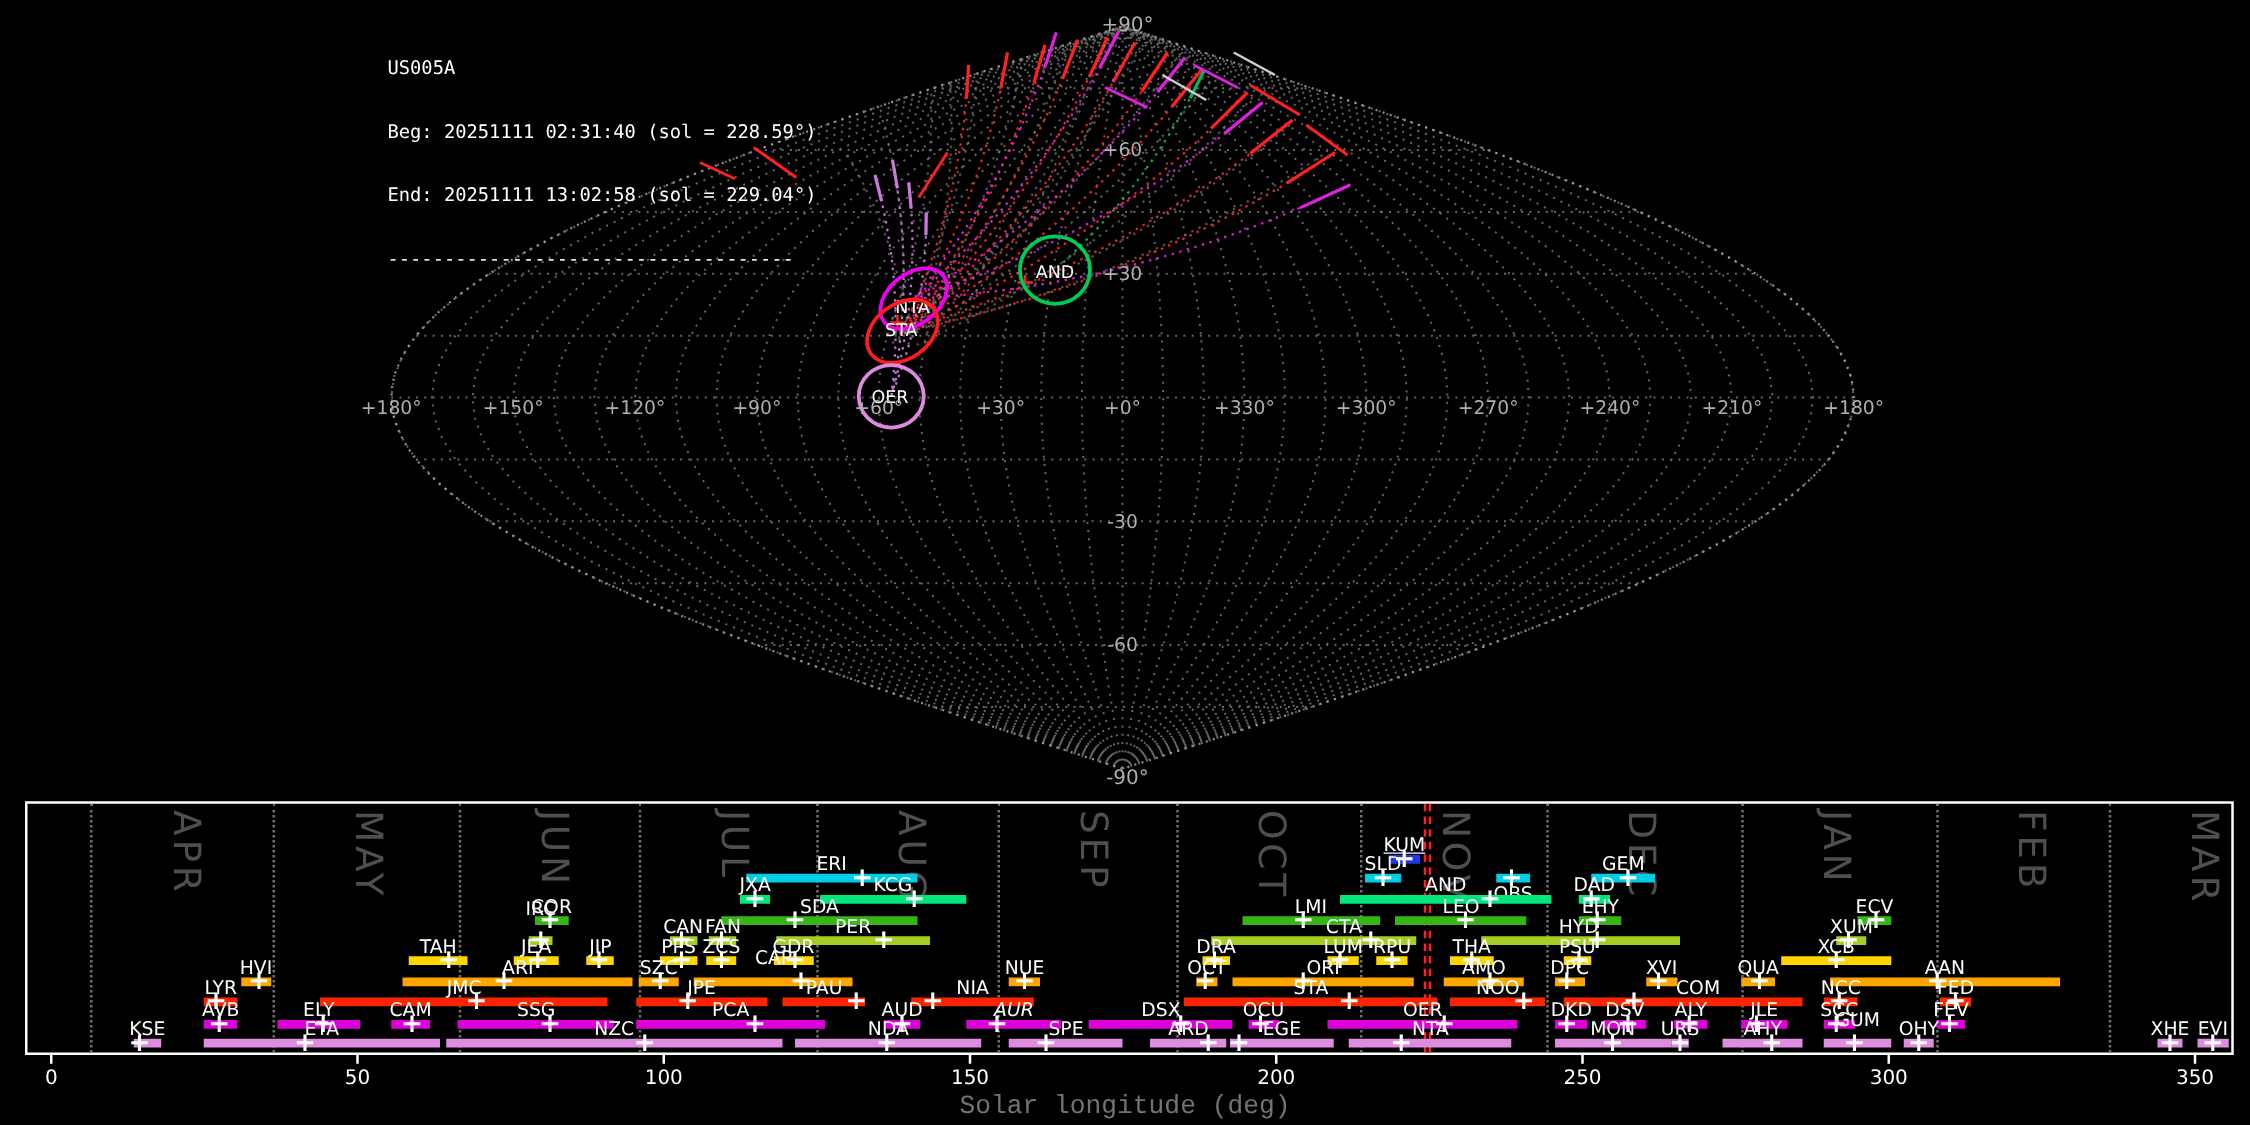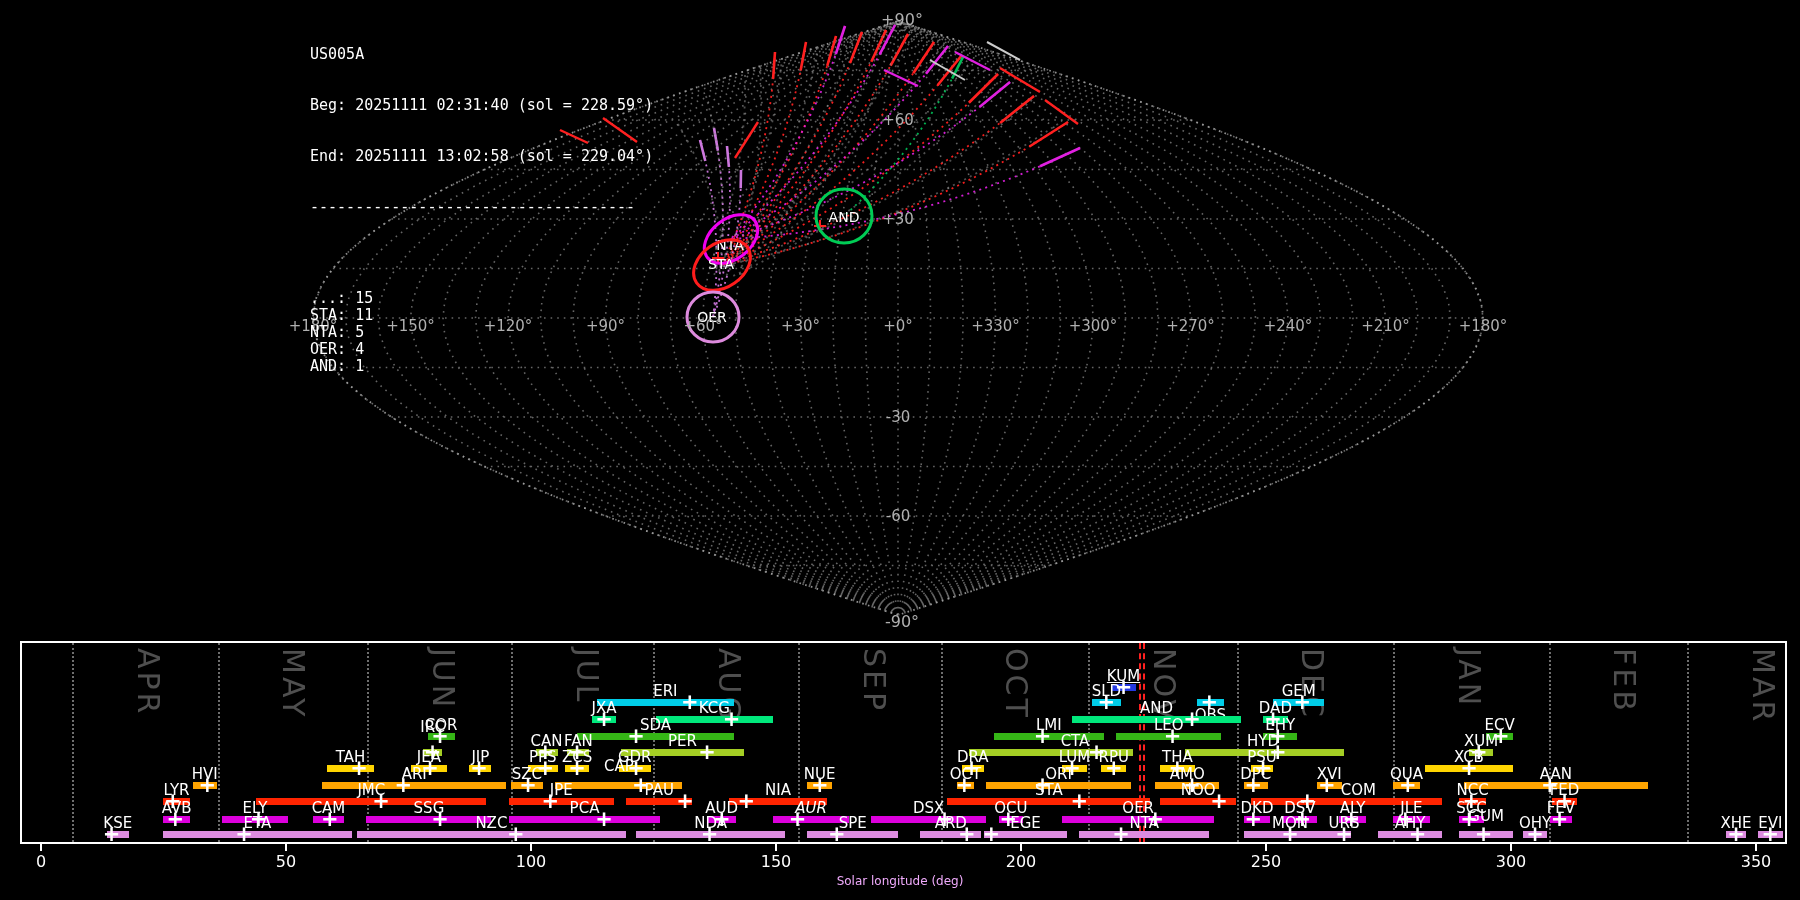--- a/index.html
+++ b/index.html
@@ -17,21 +17,21 @@
                letter-spacing:3px;writing-mode:vertical-rl;text-orientation:sideways;}
   .now-line{position:absolute;top:0;bottom:0;width:2px;border-left:2px dashed #ff2020;
             border-right:2px dashed #ff2020;background:transparent;}
   .bar{position:absolute;height:7px;}
   .bar-label{position:absolute;color:#fff;font-size:15px;transform:translateX(-50%);white-space:nowrap;}
   .peak{position:absolute;color:#fff;font-size:21px;font-weight:bold;line-height:21px;
         transform:translate(-50%,-50%);}
   .tick{position:absolute;top:843px;width:2px;height:8px;background:#fff;}
   .tick-label{position:absolute;top:852px;color:#fff;font-size:16px;transform:translateX(-50%);}
   #xlabel{position:absolute;top:874px;left:900px;transform:translateX(-50%);
-          color:#f0abfc;font-size:12px;}
+          color:#737373;font-size:21px;font-family:Liberation Mono, monospace;}
 </style>
 </head>
 <body>
 
 <div id="stage">
   <svg id="sky" width="1800" height="640">
       <path d="M746.6,565.5L1049.4,565.5M605.5,516.0L1190.5,516.0M484.3,466.5L1311.7,466.5M391.4,417.0L1404.6,417.0M332.9,367.5L1463.1,367.5M313.0,318.0L1483.0,318.0M332.9,268.5L1463.1,268.5M391.4,219.0L1404.6,219.0M484.3,169.5L1311.7,169.5M605.5,120.0L1190.5,120.0M746.6,70.5L1049.4,70.5M898.0,615.0L847.0,598.5L796.4,582.0L746.6,565.5L697.9,549.0L650.8,532.5L605.5,516.0L562.5,499.5L522.0,483.0L484.3,466.5L449.9,450.0L418.8,433.5L391.4,417.0L367.8,400.5L348.3,384.0L332.9,367.5L321.9,351.0L315.2,334.5L313.0,318.0L315.2,301.5L321.9,285.0L332.9,268.5L348.3,252.0L367.8,235.5L391.4,219.0L418.8,202.5L449.9,186.0L484.3,169.5L522.0,153.0L562.5,136.5L605.5,120.0L650.8,103.5L697.9,87.0L746.6,70.5L796.4,54.0L847.0,37.5L898.0,21.0M898.0,615.0L849.8,598.5L802.1,582.0L755.0,565.5L709.0,549.0L664.5,532.5L621.8,516.0L581.1,499.5L542.9,483.0L507.3,466.5L474.8,450.0L445.4,433.5L419.5,417.0L397.3,400.5L378.8,384.0L364.3,367.5L353.9,351.0L347.6,334.5L345.5,318.0L347.6,301.5L353.9,285.0L364.3,268.5L378.8,252.0L397.3,235.5L419.5,219.0L445.4,202.5L474.8,186.0L507.3,169.5L542.9,153.0L581.1,136.5L621.8,120.0L664.5,103.5L709.0,87.0L755.0,70.5L802.1,54.0L849.8,37.5L898.0,21.0M898.0,615.0L852.7,598.5L807.7,582.0L763.4,565.5L720.1,549.0L678.2,532.5L638.0,516.0L599.7,499.5L563.8,483.0L530.3,466.5L499.7,450.0L472.0,433.5L447.7,417.0L426.7,400.5L409.4,384.0L395.7,367.5L385.9,351.0L380.0,334.5L378.0,318.0L380.0,301.5L385.9,285.0L395.7,268.5L409.4,252.0L426.7,235.5L447.7,219.0L472.0,202.5L499.7,186.0L530.3,169.5L563.8,153.0L599.7,136.5L638.0,120.0L678.2,103.5L720.1,87.0L763.4,70.5L807.7,54.0L852.7,37.5L898.0,21.0M898.0,615.0L855.5,598.5L813.3,582.0L771.8,565.5L731.3,549.0L692.0,532.5L654.3,516.0L618.4,499.5L584.6,483.0L553.3,466.5L524.6,450.0L498.7,433.5L475.8,417.0L456.2,400.5L439.9,384.0L427.1,367.5L417.9,351.0L412.4,334.5L410.5,318.0L412.4,301.5L417.9,285.0L427.1,268.5L439.9,252.0L456.2,235.5L475.8,219.0L498.7,202.5L524.6,186.0L553.3,169.5L584.6,153.0L618.4,136.5L654.3,120.0L692.0,103.5L731.3,87.0L771.8,70.5L813.3,54.0L855.5,37.5L898.0,21.0M898.0,615.0L858.3,598.5L819.0,582.0L780.2,565.5L742.4,549.0L705.7,532.5L670.5,516.0L637.0,499.5L605.5,483.0L576.3,466.5L549.4,450.0L525.3,433.5L504.0,417.0L485.6,400.5L470.4,384.0L458.5,367.5L449.9,351.0L444.7,334.5L443.0,318.0L444.7,301.5L449.9,285.0L458.5,268.5L470.4,252.0L485.6,235.5L504.0,219.0L525.3,202.5L549.4,186.0L576.3,169.5L605.5,153.0L637.0,136.5L670.5,120.0L705.7,103.5L742.4,87.0L780.2,70.5L819.0,54.0L858.3,37.5L898.0,21.0M898.0,615.0L861.2,598.5L824.6,582.0L788.6,565.5L753.5,549.0L719.4,532.5L686.8,516.0L655.7,499.5L626.4,483.0L599.2,466.5L574.3,450.0L551.9,433.5L532.1,417.0L515.1,400.5L501.0,384.0L489.9,367.5L481.9,351.0L477.1,334.5L475.5,318.0L477.1,301.5L481.9,285.0L489.9,268.5L501.0,252.0L515.1,235.5L532.1,219.0L551.9,202.5L574.3,186.0L599.2,169.5L626.4,153.0L655.7,136.5L686.8,120.0L719.4,103.5L753.5,87.0L788.6,70.5L824.6,54.0L861.2,37.5L898.0,21.0M898.0,615.0L864.0,598.5L830.3,582.0L797.1,565.5L764.6,549.0L733.2,532.5L703.0,516.0L674.3,499.5L647.3,483.0L622.2,466.5L599.2,450.0L578.5,433.5L560.3,417.0L544.5,400.5L531.5,384.0L521.3,367.5L513.9,351.0L509.5,334.5L508.0,318.0L509.5,301.5L513.9,285.0L521.3,268.5L531.5,252.0L544.5,235.5L560.3,219.0L578.5,202.5L599.2,186.0L622.2,169.5L647.3,153.0L674.3,136.5L703.0,120.0L733.2,103.5L764.6,87.0L797.1,70.5L830.3,54.0L864.0,37.5L898.0,21.0M898.0,615.0L866.8,598.5L835.9,582.0L805.5,565.5L775.7,549.0L746.9,532.5L719.3,516.0L692.9,499.5L668.2,483.0L645.2,466.5L624.1,450.0L605.2,433.5L588.4,417.0L574.0,400.5L562.1,384.0L552.7,367.5L545.9,351.0L541.9,334.5L540.5,318.0L541.9,301.5L545.9,285.0L552.7,268.5L562.1,252.0L574.0,235.5L588.4,219.0L605.2,202.5L624.1,186.0L645.2,169.5L668.2,153.0L692.9,136.5L719.3,120.0L746.9,103.5L775.7,87.0L805.5,70.5L835.9,54.0L866.8,37.5L898.0,21.0M898.0,615.0L869.7,598.5L841.6,582.0L813.9,565.5L786.8,549.0L760.6,532.5L735.5,516.0L711.6,499.5L689.1,483.0L668.2,466.5L649.0,450.0L631.8,433.5L616.5,417.0L603.4,400.5L592.6,384.0L584.1,367.5L577.9,351.0L574.2,334.5L573.0,318.0L574.2,301.5L577.9,285.0L584.1,268.5L592.6,252.0L603.4,235.5L616.5,219.0L631.8,202.5L649.0,186.0L668.2,169.5L689.1,153.0L711.6,136.5L735.5,120.0L760.6,103.5L786.8,87.0L813.9,70.5L841.6,54.0L869.7,37.5L898.0,21.0M898.0,615.0L872.5,598.5L847.2,582.0L822.3,565.5L798.0,549.0L774.4,532.5L751.8,516.0L730.2,499.5L710.0,483.0L691.2,466.5L673.9,450.0L658.4,433.5L644.7,417.0L632.9,400.5L623.1,384.0L615.5,367.5L609.9,351.0L606.6,334.5L605.5,318.0L606.6,301.5L609.9,285.0L615.5,268.5L623.1,252.0L632.9,235.5L644.7,219.0L658.4,202.5L673.9,186.0L691.2,169.5L710.0,153.0L730.2,136.5L751.8,120.0L774.4,103.5L798.0,87.0L822.3,70.5L847.2,54.0L872.5,37.5L898.0,21.0M898.0,615.0L875.3,598.5L852.9,582.0L830.7,565.5L809.1,549.0L788.1,532.5L768.0,516.0L748.9,499.5L730.9,483.0L714.2,466.5L698.8,450.0L685.0,433.5L672.8,417.0L662.4,400.5L653.7,384.0L646.9,367.5L641.9,351.0L639.0,334.5L638.0,318.0L639.0,301.5L641.9,285.0L646.9,268.5L653.7,252.0L662.4,235.5L672.8,219.0L685.0,202.5L698.8,186.0L714.2,169.5L730.9,153.0L748.9,136.5L768.0,120.0L788.1,103.5L809.1,87.0L830.7,70.5L852.9,54.0L875.3,37.5L898.0,21.0M898.0,615.0L878.2,598.5L858.5,582.0L839.1,565.5L820.2,549.0L801.9,532.5L784.3,516.0L767.5,499.5L751.8,483.0L737.1,466.5L723.7,450.0L711.6,433.5L701.0,417.0L691.8,400.5L684.2,384.0L678.3,367.5L674.0,351.0L671.4,334.5L670.5,318.0L671.4,301.5L674.0,285.0L678.3,268.5L684.2,252.0L691.8,235.5L701.0,219.0L711.6,202.5L723.7,186.0L737.1,169.5L751.8,153.0L767.5,136.5L784.3,120.0L801.9,103.5L820.2,87.0L839.1,70.5L858.5,54.0L878.2,37.5L898.0,21.0M898.0,615.0L881.0,598.5L864.1,582.0L847.5,565.5L831.3,549.0L815.6,532.5L800.5,516.0L786.2,499.5L772.7,483.0L760.1,466.5L748.6,450.0L738.3,433.5L729.1,417.0L721.3,400.5L714.8,384.0L709.6,367.5L706.0,351.0L703.7,334.5L703.0,318.0L703.7,301.5L706.0,285.0L709.6,268.5L714.8,252.0L721.3,235.5L729.1,219.0L738.3,202.5L748.6,186.0L760.1,169.5L772.7,153.0L786.2,136.5L800.5,120.0L815.6,103.5L831.3,87.0L847.5,70.5L864.1,54.0L881.0,37.5L898.0,21.0M898.0,615.0L883.8,598.5L869.8,582.0L855.9,565.5L842.4,549.0L829.3,532.5L816.8,516.0L804.8,499.5L793.5,483.0L783.1,466.5L773.5,450.0L764.9,433.5L757.3,417.0L750.7,400.5L745.3,384.0L741.0,367.5L738.0,351.0L736.1,334.5L735.5,318.0L736.1,301.5L738.0,285.0L741.0,268.5L745.3,252.0L750.7,235.5L757.3,219.0L764.9,202.5L773.5,186.0L783.1,169.5L793.5,153.0L804.8,136.5L816.8,120.0L829.3,103.5L842.4,87.0L855.9,70.5L869.8,54.0L883.8,37.5L898.0,21.0M898.0,615.0L886.7,598.5L875.4,582.0L864.4,565.5L853.5,549.0L843.1,532.5L833.0,516.0L823.4,499.5L814.4,483.0L806.1,466.5L798.4,450.0L791.5,433.5L785.4,417.0L780.2,400.5L775.8,384.0L772.4,367.5L770.0,351.0L768.5,334.5L768.0,318.0L768.5,301.5L770.0,285.0L772.4,268.5L775.8,252.0L780.2,235.5L785.4,219.0L791.5,202.5L798.4,186.0L806.1,169.5L814.4,153.0L823.4,136.5L833.0,120.0L843.1,103.5L853.5,87.0L864.4,70.5L875.4,54.0L886.7,37.5L898.0,21.0M898.0,615.0L889.5,598.5L881.1,582.0L872.8,565.5L864.7,549.0L856.8,532.5L849.3,516.0L842.1,499.5L835.3,483.0L829.1,466.5L823.3,450.0L818.1,433.5L813.6,417.0L809.6,400.5L806.4,384.0L803.8,367.5L802.0,351.0L800.9,334.5L800.5,318.0L800.9,301.5L802.0,285.0L803.8,268.5L806.4,252.0L809.6,235.5L813.6,219.0L818.1,202.5L823.3,186.0L829.1,169.5L835.3,153.0L842.1,136.5L849.3,120.0L856.8,103.5L864.7,87.0L872.8,70.5L881.1,54.0L889.5,37.5L898.0,21.0M898.0,615.0L892.3,598.5L886.7,582.0L881.2,565.5L875.8,549.0L870.5,532.5L865.5,516.0L860.7,499.5L856.2,483.0L852.0,466.5L848.2,450.0L844.8,433.5L841.7,417.0L839.1,400.5L836.9,384.0L835.2,367.5L834.0,351.0L833.2,334.5L833.0,318.0L833.2,301.5L834.0,285.0L835.2,268.5L836.9,252.0L839.1,235.5L841.7,219.0L844.8,202.5L848.2,186.0L852.0,169.5L856.2,153.0L860.7,136.5L865.5,120.0L870.5,103.5L875.8,87.0L881.2,70.5L886.7,54.0L892.3,37.5L898.0,21.0M898.0,615.0L895.2,598.5L892.4,582.0L889.6,565.5L886.9,549.0L884.3,532.5L881.8,516.0L879.4,499.5L877.1,483.0L875.0,466.5L873.1,450.0L871.4,433.5L869.9,417.0L868.5,400.5L867.5,384.0L866.6,367.5L866.0,351.0L865.6,334.5L865.5,318.0L865.6,301.5L866.0,285.0L866.6,268.5L867.5,252.0L868.5,235.5L869.9,219.0L871.4,202.5L873.1,186.0L875.0,169.5L877.1,153.0L879.4,136.5L881.8,120.0L884.3,103.5L886.9,87.0L889.6,70.5L892.4,54.0L895.2,37.5L898.0,21.0M898.0,615.0L898.0,598.5L898.0,582.0L898.0,565.5L898.0,549.0L898.0,532.5L898.0,516.0L898.0,499.5L898.0,483.0L898.0,466.5L898.0,450.0L898.0,433.5L898.0,417.0L898.0,400.5L898.0,384.0L898.0,367.5L898.0,351.0L898.0,334.5L898.0,318.0L898.0,301.5L898.0,285.0L898.0,268.5L898.0,252.0L898.0,235.5L898.0,219.0L898.0,202.5L898.0,186.0L898.0,169.5L898.0,153.0L898.0,136.5L898.0,120.0L898.0,103.5L898.0,87.0L898.0,70.5L898.0,54.0L898.0,37.5L898.0,21.0M898.0,615.0L900.8,598.5L903.6,582.0L906.4,565.5L909.1,549.0L911.7,532.5L914.3,516.0L916.6,499.5L918.9,483.0L921.0,466.5L922.9,450.0L924.6,433.5L926.1,417.0L927.5,400.5L928.5,384.0L929.4,367.5L930.0,351.0L930.4,334.5L930.5,318.0L930.4,301.5L930.0,285.0L929.4,268.5L928.5,252.0L927.5,235.5L926.1,219.0L924.6,202.5L922.9,186.0L921.0,169.5L918.9,153.0L916.6,136.5L914.3,120.0L911.7,103.5L909.1,87.0L906.4,70.5L903.6,54.0L900.8,37.5L898.0,21.0M898.0,615.0L903.7,598.5L909.3,582.0L914.8,565.5L920.2,549.0L925.5,532.5L930.5,516.0L935.3,499.5L939.8,483.0L944.0,466.5L947.8,450.0L951.2,433.5L954.3,417.0L956.9,400.5L959.1,384.0L960.8,367.5L962.0,351.0L962.8,334.5L963.0,318.0L962.8,301.5L962.0,285.0L960.8,268.5L959.1,252.0L956.9,235.5L954.3,219.0L951.2,202.5L947.8,186.0L944.0,169.5L939.8,153.0L935.3,136.5L930.5,120.0L925.5,103.5L920.2,87.0L914.8,70.5L909.3,54.0L903.7,37.5L898.0,21.0M898.0,615.0L906.5,598.5L914.9,582.0L923.2,565.5L931.3,549.0L939.2,532.5L946.8,516.0L953.9,499.5L960.7,483.0L966.9,466.5L972.7,450.0L977.9,433.5L982.4,417.0L986.4,400.5L989.6,384.0L992.2,367.5L994.0,351.0L995.1,334.5L995.5,318.0L995.1,301.5L994.0,285.0L992.2,268.5L989.6,252.0L986.4,235.5L982.4,219.0L977.9,202.5L972.7,186.0L966.9,169.5L960.7,153.0L953.9,136.5L946.8,120.0L939.2,103.5L931.3,87.0L923.2,70.5L914.9,54.0L906.5,37.5L898.0,21.0M898.0,615.0L909.3,598.5L920.6,582.0L931.6,565.5L942.5,549.0L952.9,532.5L963.0,516.0L972.6,499.5L981.6,483.0L989.9,466.5L997.6,450.0L1004.5,433.5L1010.6,417.0L1015.8,400.5L1020.2,384.0L1023.6,367.5L1026.0,351.0L1027.5,334.5L1028.0,318.0L1027.5,301.5L1026.0,285.0L1023.6,268.5L1020.2,252.0L1015.8,235.5L1010.6,219.0L1004.5,202.5L997.6,186.0L989.9,169.5L981.6,153.0L972.6,136.5L963.0,120.0L952.9,103.5L942.5,87.0L931.6,70.5L920.6,54.0L909.3,37.5L898.0,21.0M898.0,615.0L912.2,598.5L926.2,582.0L940.1,565.5L953.6,549.0L966.7,532.5L979.3,516.0L991.2,499.5L1002.5,483.0L1012.9,466.5L1022.5,450.0L1031.1,433.5L1038.7,417.0L1045.3,400.5L1050.7,384.0L1055.0,367.5L1058.0,351.0L1059.9,334.5L1060.5,318.0L1059.9,301.5L1058.0,285.0L1055.0,268.5L1050.7,252.0L1045.3,235.5L1038.7,219.0L1031.1,202.5L1022.5,186.0L1012.9,169.5L1002.5,153.0L991.2,136.5L979.3,120.0L966.7,103.5L953.6,87.0L940.1,70.5L926.2,54.0L912.2,37.5L898.0,21.0M898.0,615.0L915.0,598.5L931.9,582.0L948.5,565.5L964.7,549.0L980.4,532.5L995.5,516.0L1009.8,499.5L1023.3,483.0L1035.9,466.5L1047.4,450.0L1057.7,433.5L1066.9,417.0L1074.7,400.5L1081.2,384.0L1086.4,367.5L1090.0,351.0L1092.3,334.5L1093.0,318.0L1092.3,301.5L1090.0,285.0L1086.4,268.5L1081.2,252.0L1074.7,235.5L1066.9,219.0L1057.7,202.5L1047.4,186.0L1035.9,169.5L1023.3,153.0L1009.8,136.5L995.5,120.0L980.4,103.5L964.7,87.0L948.5,70.5L931.9,54.0L915.0,37.5L898.0,21.0M898.0,615.0L917.8,598.5L937.5,582.0L956.9,565.5L975.8,549.0L994.1,532.5L1011.8,516.0L1028.5,499.5L1044.2,483.0L1058.9,466.5L1072.3,450.0L1084.4,433.5L1095.0,417.0L1104.2,400.5L1111.8,384.0L1117.7,367.5L1122.0,351.0L1124.6,334.5L1125.5,318.0L1124.6,301.5L1122.0,285.0L1117.7,268.5L1111.8,252.0L1104.2,235.5L1095.0,219.0L1084.4,202.5L1072.3,186.0L1058.9,169.5L1044.2,153.0L1028.5,136.5L1011.8,120.0L994.1,103.5L975.8,87.0L956.9,70.5L937.5,54.0L917.8,37.5L898.0,21.0M898.0,615.0L920.7,598.5L943.1,582.0L965.3,565.5L986.9,549.0L1007.9,532.5L1028.0,516.0L1047.1,499.5L1065.1,483.0L1081.8,466.5L1097.2,450.0L1111.0,433.5L1123.2,417.0L1133.6,400.5L1142.3,384.0L1149.1,367.5L1154.1,351.0L1157.0,334.5L1158.0,318.0L1157.0,301.5L1154.1,285.0L1149.1,268.5L1142.3,252.0L1133.6,235.5L1123.2,219.0L1111.0,202.5L1097.2,186.0L1081.8,169.5L1065.1,153.0L1047.1,136.5L1028.0,120.0L1007.9,103.5L986.9,87.0L965.3,70.5L943.1,54.0L920.7,37.5L898.0,21.0M898.0,615.0L923.5,598.5L948.8,582.0L973.7,565.5L998.0,549.0L1021.6,532.5L1044.3,516.0L1065.8,499.5L1086.0,483.0L1104.8,466.5L1122.1,450.0L1137.6,433.5L1151.3,417.0L1163.1,400.5L1172.9,384.0L1180.5,367.5L1186.1,351.0L1189.4,334.5L1190.5,318.0L1189.4,301.5L1186.1,285.0L1180.5,268.5L1172.9,252.0L1163.1,235.5L1151.3,219.0L1137.6,202.5L1122.1,186.0L1104.8,169.5L1086.0,153.0L1065.8,136.5L1044.3,120.0L1021.6,103.5L998.0,87.0L973.7,70.5L948.8,54.0L923.5,37.5L898.0,21.0M898.0,615.0L926.3,598.5L954.4,582.0L982.1,565.5L1009.2,549.0L1035.4,532.5L1060.5,516.0L1084.4,499.5L1106.9,483.0L1127.8,466.5L1147.0,450.0L1164.2,433.5L1179.5,417.0L1192.6,400.5L1203.4,384.0L1211.9,367.5L1218.1,351.0L1221.8,334.5L1223.0,318.0L1221.8,301.5L1218.1,285.0L1211.9,268.5L1203.4,252.0L1192.6,235.5L1179.5,219.0L1164.2,202.5L1147.0,186.0L1127.8,169.5L1106.9,153.0L1084.4,136.5L1060.5,120.0L1035.4,103.5L1009.2,87.0L982.1,70.5L954.4,54.0L926.3,37.5L898.0,21.0M898.0,615.0L929.2,598.5L960.1,582.0L990.5,565.5L1020.3,549.0L1049.1,532.5L1076.8,516.0L1103.1,499.5L1127.8,483.0L1150.8,466.5L1171.9,450.0L1190.8,433.5L1207.6,417.0L1222.0,400.5L1233.9,384.0L1243.3,367.5L1250.1,351.0L1254.1,334.5L1255.5,318.0L1254.1,301.5L1250.1,285.0L1243.3,268.5L1233.9,252.0L1222.0,235.5L1207.6,219.0L1190.8,202.5L1171.9,186.0L1150.8,169.5L1127.8,153.0L1103.1,136.5L1076.8,120.0L1049.1,103.5L1020.3,87.0L990.5,70.5L960.1,54.0L929.2,37.5L898.0,21.0M898.0,615.0L932.0,598.5L965.7,582.0L998.9,565.5L1031.4,549.0L1062.8,532.5L1093.0,516.0L1121.7,499.5L1148.7,483.0L1173.8,466.5L1196.8,450.0L1217.5,433.5L1235.7,417.0L1251.5,400.5L1264.5,384.0L1274.7,367.5L1282.1,351.0L1286.5,334.5L1288.0,318.0L1286.5,301.5L1282.1,285.0L1274.7,268.5L1264.5,252.0L1251.5,235.5L1235.7,219.0L1217.5,202.5L1196.8,186.0L1173.8,169.5L1148.7,153.0L1121.7,136.5L1093.0,120.0L1062.8,103.5L1031.4,87.0L998.9,70.5L965.7,54.0L932.0,37.5L898.0,21.0M898.0,615.0L934.8,598.5L971.4,582.0L1007.4,565.5L1042.5,549.0L1076.6,532.5L1109.3,516.0L1140.3,499.5L1169.6,483.0L1196.8,466.5L1221.7,450.0L1244.1,433.5L1263.9,417.0L1280.9,400.5L1295.0,384.0L1306.1,367.5L1314.1,351.0L1318.9,334.5L1320.5,318.0L1318.9,301.5L1314.1,285.0L1306.1,268.5L1295.0,252.0L1280.9,235.5L1263.9,219.0L1244.1,202.5L1221.7,186.0L1196.8,169.5L1169.6,153.0L1140.3,136.5L1109.3,120.0L1076.6,103.5L1042.5,87.0L1007.4,70.5L971.4,54.0L934.8,37.5L898.0,21.0M898.0,615.0L937.7,598.5L977.0,582.0L1015.8,565.5L1053.6,549.0L1090.3,532.5L1125.5,516.0L1159.0,499.5L1190.5,483.0L1219.7,466.5L1246.6,450.0L1270.7,433.5L1292.0,417.0L1310.4,400.5L1325.6,384.0L1337.5,367.5L1346.1,351.0L1351.3,334.5L1353.0,318.0L1351.3,301.5L1346.1,285.0L1337.5,268.5L1325.6,252.0L1310.4,235.5L1292.0,219.0L1270.7,202.5L1246.6,186.0L1219.7,169.5L1190.5,153.0L1159.0,136.5L1125.5,120.0L1090.3,103.5L1053.6,87.0L1015.8,70.5L977.0,54.0L937.7,37.5L898.0,21.0M898.0,615.0L940.5,598.5L982.7,582.0L1024.2,565.5L1064.7,549.0L1104.0,532.5L1141.8,516.0L1177.6,499.5L1211.4,483.0L1242.7,466.5L1271.4,450.0L1297.3,433.5L1320.2,417.0L1339.8,400.5L1356.1,384.0L1368.9,367.5L1378.1,351.0L1383.6,334.5L1385.5,318.0L1383.6,301.5L1378.1,285.0L1368.9,268.5L1356.1,252.0L1339.8,235.5L1320.2,219.0L1297.3,202.5L1271.4,186.0L1242.7,169.5L1211.4,153.0L1177.6,136.5L1141.8,120.0L1104.0,103.5L1064.7,87.0L1024.2,70.5L982.7,54.0L940.5,37.5L898.0,21.0M898.0,615.0L943.3,598.5L988.3,582.0L1032.6,565.5L1075.9,549.0L1117.8,532.5L1158.0,516.0L1196.3,499.5L1232.2,483.0L1265.7,466.5L1296.3,450.0L1324.0,433.5L1348.3,417.0L1369.3,400.5L1386.6,384.0L1400.3,367.5L1410.1,351.0L1416.0,334.5L1418.0,318.0L1416.0,301.5L1410.1,285.0L1400.3,268.5L1386.6,252.0L1369.3,235.5L1348.3,219.0L1324.0,202.5L1296.3,186.0L1265.7,169.5L1232.2,153.0L1196.3,136.5L1158.0,120.0L1117.8,103.5L1075.9,87.0L1032.6,70.5L988.3,54.0L943.3,37.5L898.0,21.0M898.0,615.0L946.2,598.5L993.9,582.0L1041.0,565.5L1087.0,549.0L1131.5,532.5L1174.3,516.0L1214.9,499.5L1253.1,483.0L1288.7,466.5L1321.2,450.0L1350.6,433.5L1376.5,417.0L1398.7,400.5L1417.2,384.0L1431.7,367.5L1442.1,351.0L1448.4,334.5L1450.5,318.0L1448.4,301.5L1442.1,285.0L1431.7,268.5L1417.2,252.0L1398.7,235.5L1376.5,219.0L1350.6,202.5L1321.2,186.0L1288.7,169.5L1253.1,153.0L1214.9,136.5L1174.3,120.0L1131.5,103.5L1087.0,87.0L1041.0,70.5L993.9,54.0L946.2,37.5L898.0,21.0M898.0,615.0L949.0,598.5L999.6,582.0L1049.4,565.5L1098.1,549.0L1145.2,532.5L1190.5,516.0L1233.5,499.5L1274.0,483.0L1311.7,466.5L1346.1,450.0L1377.2,433.5L1404.6,417.0L1428.2,400.5L1447.7,384.0L1463.1,367.5L1474.1,351.0L1480.8,334.5L1483.0,318.0L1480.8,301.5L1474.1,285.0L1463.1,268.5L1447.7,252.0L1428.2,235.5L1404.6,219.0L1377.2,202.5L1346.1,186.0L1311.7,169.5L1274.0,153.0L1233.5,136.5L1190.5,120.0L1145.2,103.5L1098.1,87.0L1049.4,70.5L999.6,54.0L949.0,37.5L898.0,21.0" fill="none" stroke="#8c8c8c" stroke-width="1.6" stroke-dasharray="1.6 5" opacity="0.72"></path>
       <path d="M898.0,615.0L867.4,605.1L836.9,595.2L806.5,585.3L776.4,575.4L746.6,565.5L717.2,555.6L688.4,545.7L660.1,535.8L632.4,525.9L605.5,516.0L579.4,506.1L554.1,496.2L529.8,486.3L506.6,476.4L484.3,466.5L463.3,456.6L443.4,446.7L424.7,436.8L407.4,426.9L391.4,417.0L376.8,407.1L363.6,397.2L351.9,387.3L341.6,377.4L332.9,367.5L325.8,357.6L320.2,347.7L316.2,337.8L313.8,327.9L313.0,318.0L313.8,308.1L316.2,298.2L320.2,288.3L325.8,278.4L332.9,268.5L341.6,258.6L351.9,248.7L363.6,238.8L376.8,228.9L391.4,219.0L407.4,209.1L424.7,199.2L443.4,189.3L463.3,179.4L484.3,169.5L506.6,159.6L529.8,149.7L554.1,139.8L579.4,129.9L605.5,120.0L632.4,110.1L660.1,100.2L688.4,90.3L717.2,80.4L746.6,70.5L776.4,60.6L806.5,50.7L836.9,40.8L867.4,30.9L898.0,21.0L898.0,21.0L928.6,30.9L959.1,40.8L989.5,50.7L1019.6,60.6L1049.4,70.5L1078.8,80.4L1107.6,90.3L1135.9,100.2L1163.6,110.1L1190.5,120.0L1216.6,129.9L1241.9,139.8L1266.2,149.7L1289.4,159.6L1311.7,169.5L1332.7,179.4L1352.6,189.3L1371.3,199.2L1388.6,209.1L1404.6,219.0L1419.2,228.9L1432.4,238.8L1444.1,248.7L1454.4,258.6L1463.1,268.5L1470.2,278.4L1475.8,288.3L1479.8,298.2L1482.2,308.1L1483.0,318.0L1482.2,327.9L1479.8,337.8L1475.8,347.7L1470.2,357.6L1463.1,367.5L1454.4,377.4L1444.1,387.3L1432.4,397.2L1419.2,407.1L1404.6,417.0L1388.6,426.9L1371.3,436.8L1352.6,446.7L1332.7,456.6L1311.7,466.5L1289.4,476.4L1266.2,486.3L1241.9,496.2L1216.6,506.1L1190.5,516.0L1163.6,525.9L1135.9,535.8L1107.6,545.7L1078.8,555.6L1049.4,565.5L1019.6,575.4L989.5,585.3L959.1,595.2L928.6,605.1L898.0,615.0" fill="none" stroke="#a8a8a8" stroke-width="1.8" stroke-dasharray="1.6 4.4" opacity="0.85"></path>
       <path d="M775,52Q769.8,163.8 722,265M806,42Q786.3,161.9 722,265M836,36Q801.9,161.9 722,265M862,32Q815.3,162.5 722,265M886,30Q827.5,163.9 722,265M908,34Q838.1,168.1 722,265M934,42Q850.3,174.7 722,265M962,55Q863.0,184.0 722,265M998,74Q879.1,197.1 722,265M1034,96Q894.9,211.7 722,265M1068,122Q909.3,228.1 722,265" fill="none" stroke="#ff2020" stroke-width="1.8" stroke-dasharray="2 4.3" opacity="0.95"></path>
       <path d="M775,52L773.1,78.7M806,42L800.6,70.5M836,36L827.2,65.9M862,32L850.1,62.9M886,30L871.3,61.7M908,34L890.6,65.6M934,42L913.3,73.2M962,55L937.6,85.3M998,74L968.9,102.7M1034,96L1000.1,122.9M1068,122L1029.5,146.5" fill="none" stroke="#ff2020" stroke-width="2.6"></path>
@@ -74,21 +74,20 @@
       <text x="1385.5" y="331" fill="#b0b0b0" font-size="15" text-anchor="middle" font-family="&quot;DejaVu Sans&quot;,sans-serif">+210°</text>
       <text x="1483" y="331" fill="#b0b0b0" font-size="15" text-anchor="middle" font-family="&quot;DejaVu Sans&quot;,sans-serif">+180°</text>
     </svg>
 
   <div id="legend">
     <div>US005A</div>
     <div>Beg: 20251111 02:31:40 (sol = 228.59°)</div>
     <div>End: 20251111 13:02:58 (sol = 229.04°)</div>
     <div>------------------------------------</div>
     <div class="gap"></div>
-    <div id="counts"><div>...: 15</div><div>STA: 11</div><div>NTA: 5</div><div>OER: 4</div><div>AND: 1</div></div>
   </div>
 
   <div id="chart">
     <div id="chart-inner">
         <div class="month-line" style="left: 50.45px;"></div>
         <div class="month-label" style="left: 108.95px;">APR</div>
         <div class="month-line" style="left: 195.98px;"></div>
         <div class="month-label" style="left: 254.48px;">MAY</div>
         <div class="month-line" style="left: 345.43px;"></div>
         <div class="month-label" style="left: 403.93px;">JUN</div>

